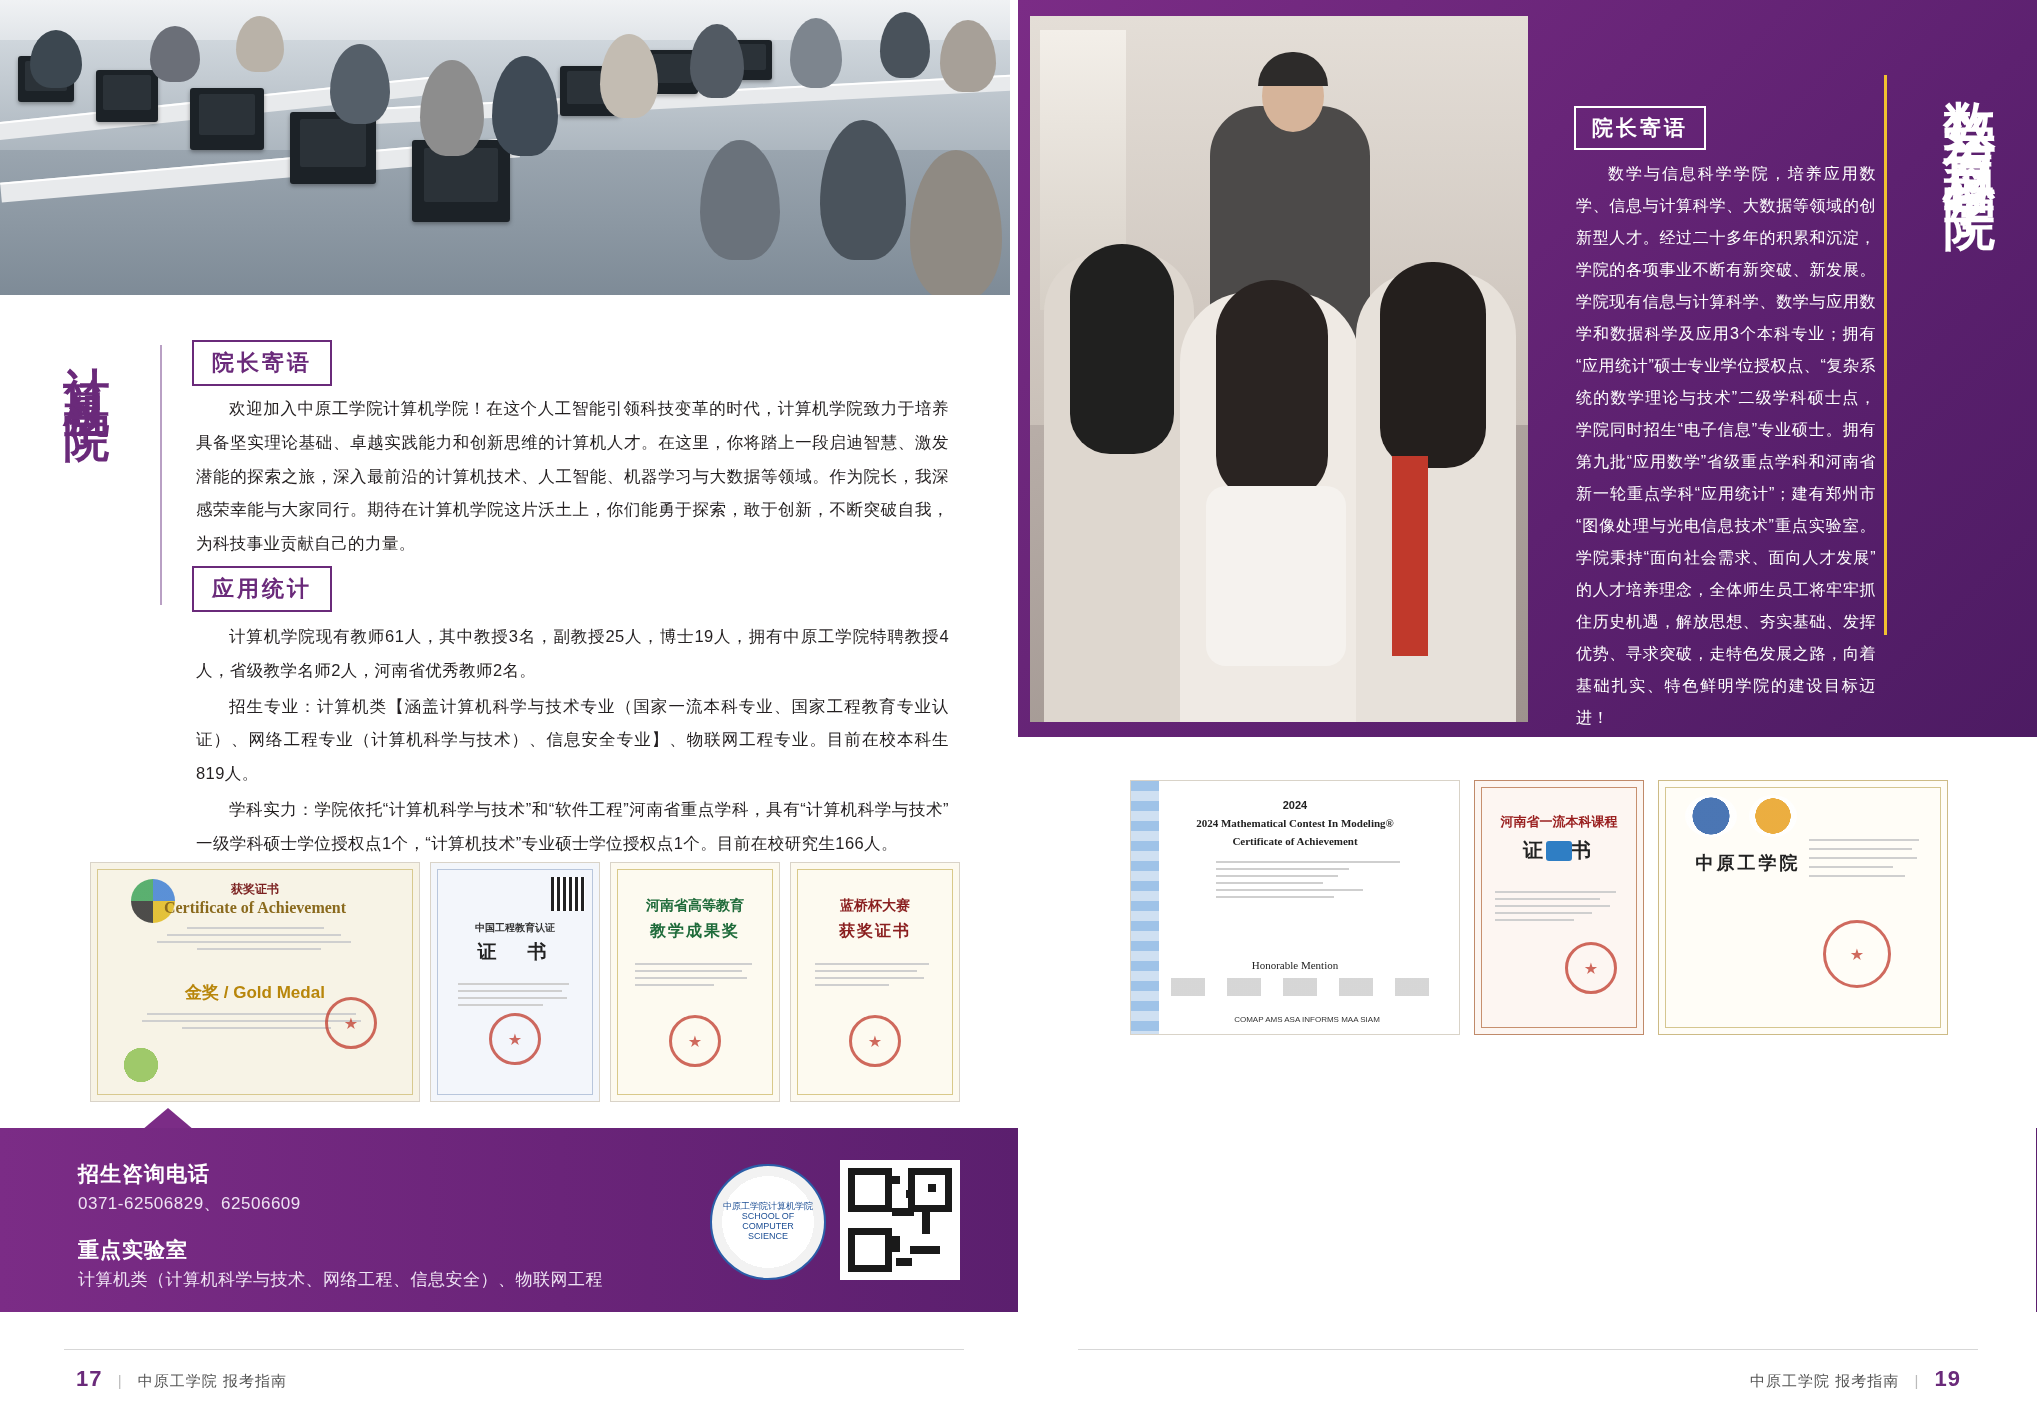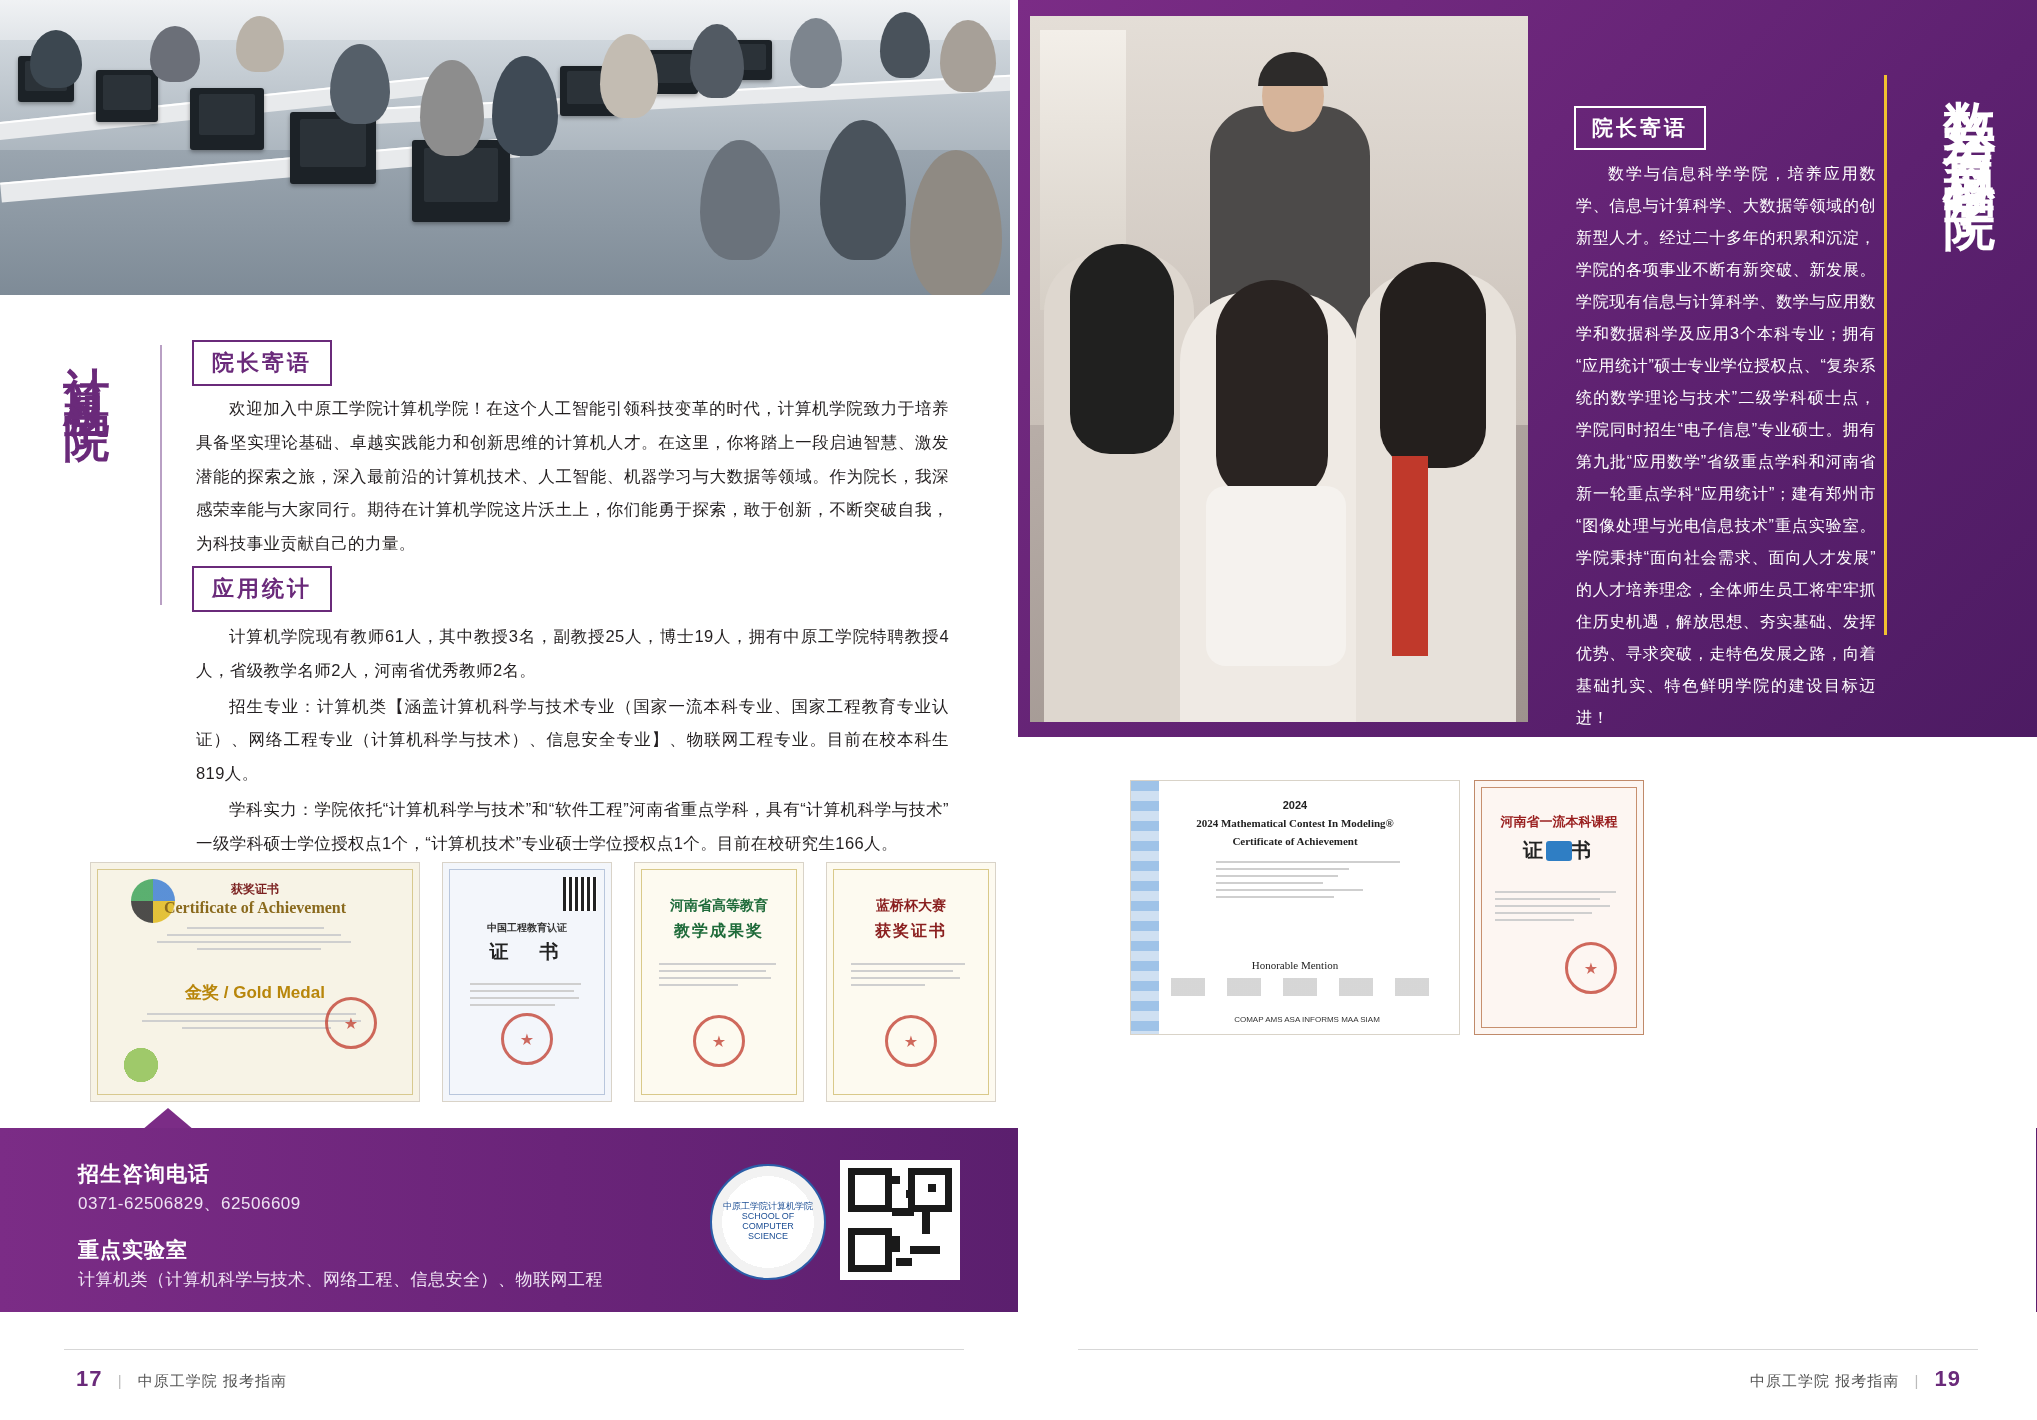--- a/index.html
+++ b/index.html
@@ -57,21 +57,21 @@
     position:absolute;
     font-size:16.5px;
     line-height:2.05;
     color:#231f20;
     text-align:justify;
     letter-spacing:.4px;
   }
   .body-text p{margin:0 7px 2px 0;text-indent:2em;}
 
   
-  .certs-left{position:absolute;left:90px;top:862px;width:875px;height:240px;display:flex;gap:22px;}
+  .certs-left{position:absolute;left:90px;top:862px;width:875px;height:240px;display:flex;gap:10px;}
   .cert{position:relative;background:#fff;border:1px solid #d9d3c8;box-sizing:border-box;overflow:hidden;}
   .cert .inner{position:absolute;inset:6px;border:1px solid #cfc6b5;}
   .cert .ttl{position:absolute;left:0;right:0;text-align:center;font-size:10px;color:#7a1f1f;font-weight:bold;}
   .cert .lines{position:absolute;left:14%;right:10%;}
   .cert .lines i{display:block;height:2px;background:#cfcfcf;margin-bottom:5px;}
   .stamp{position:absolute;width:46px;height:46px;border-radius:50%;border:3px solid #c0392b;opacity:.75;}
   .stamp:before{content:"★";position:absolute;left:50%;top:50%;transform:translate(-50%,-50%);color:#c0392b;font-size:16px;}
 
   
   .purple-panel{
@@ -344,20 +344,34 @@
         <div class="lines" style="top:110px;left:12%;right:10%;">
           <i style="width:92%"></i>
             <i style="width:80%"></i>
             <i style="width:88%"></i>
             <i style="width:74%"></i>
             <i style="width:60%"></i>
         </div>
         <div class="stamp" style="right:26px;bottom:40px;"></div>
       </div>
 
+      <div class="cert" style="flex:0 0 290px;background:#fffdf7;border-color:#cdbb86;">
+        <div class="inner" style="border-color:#d5c690;"></div>
+        <div style="position:absolute;left:26px;top:14px;width:52px;height:42px;border-radius:50%;background:radial-gradient(circle,#2b5ea8 0 55%,#fff 56%);opacity:.85;"></div>
+        <div style="position:absolute;left:90px;top:14px;width:48px;height:42px;border-radius:50%;background:radial-gradient(circle,#e8a020 0 55%,#fff 56%);opacity:.85;"></div>
+        <div class="ttl" style="top:70px;left:-110px;font-size:18px;color:#222;letter-spacing:3px;">中原工学院</div>
+        <div style="position:absolute;left:150px;top:58px;right:18px;">
+          <i style="display:block;height:2px;background:#cfcfcf;margin-bottom:7px;width:92%"></i>
+          <i style="display:block;height:2px;background:#cfcfcf;margin-bottom:7px;width:86%"></i>
+          <i style="display:block;height:2px;background:#cfcfcf;margin-bottom:7px;width:90%"></i>
+          <i style="display:block;height:2px;background:#cfcfcf;margin-bottom:7px;width:70%"></i>
+          <i style="display:block;height:2px;background:#cfcfcf;margin-bottom:7px;width:80%"></i>
+        </div>
+        <div class="stamp" style="right:56px;bottom:46px;width:62px;height:62px;"></div>
+      </div>
     </div>
 
     <div class="band band-right">
       
       
       
       
     </div>
 
     <div class="foot-rule" style="left:60px;width:900px;"></div>

